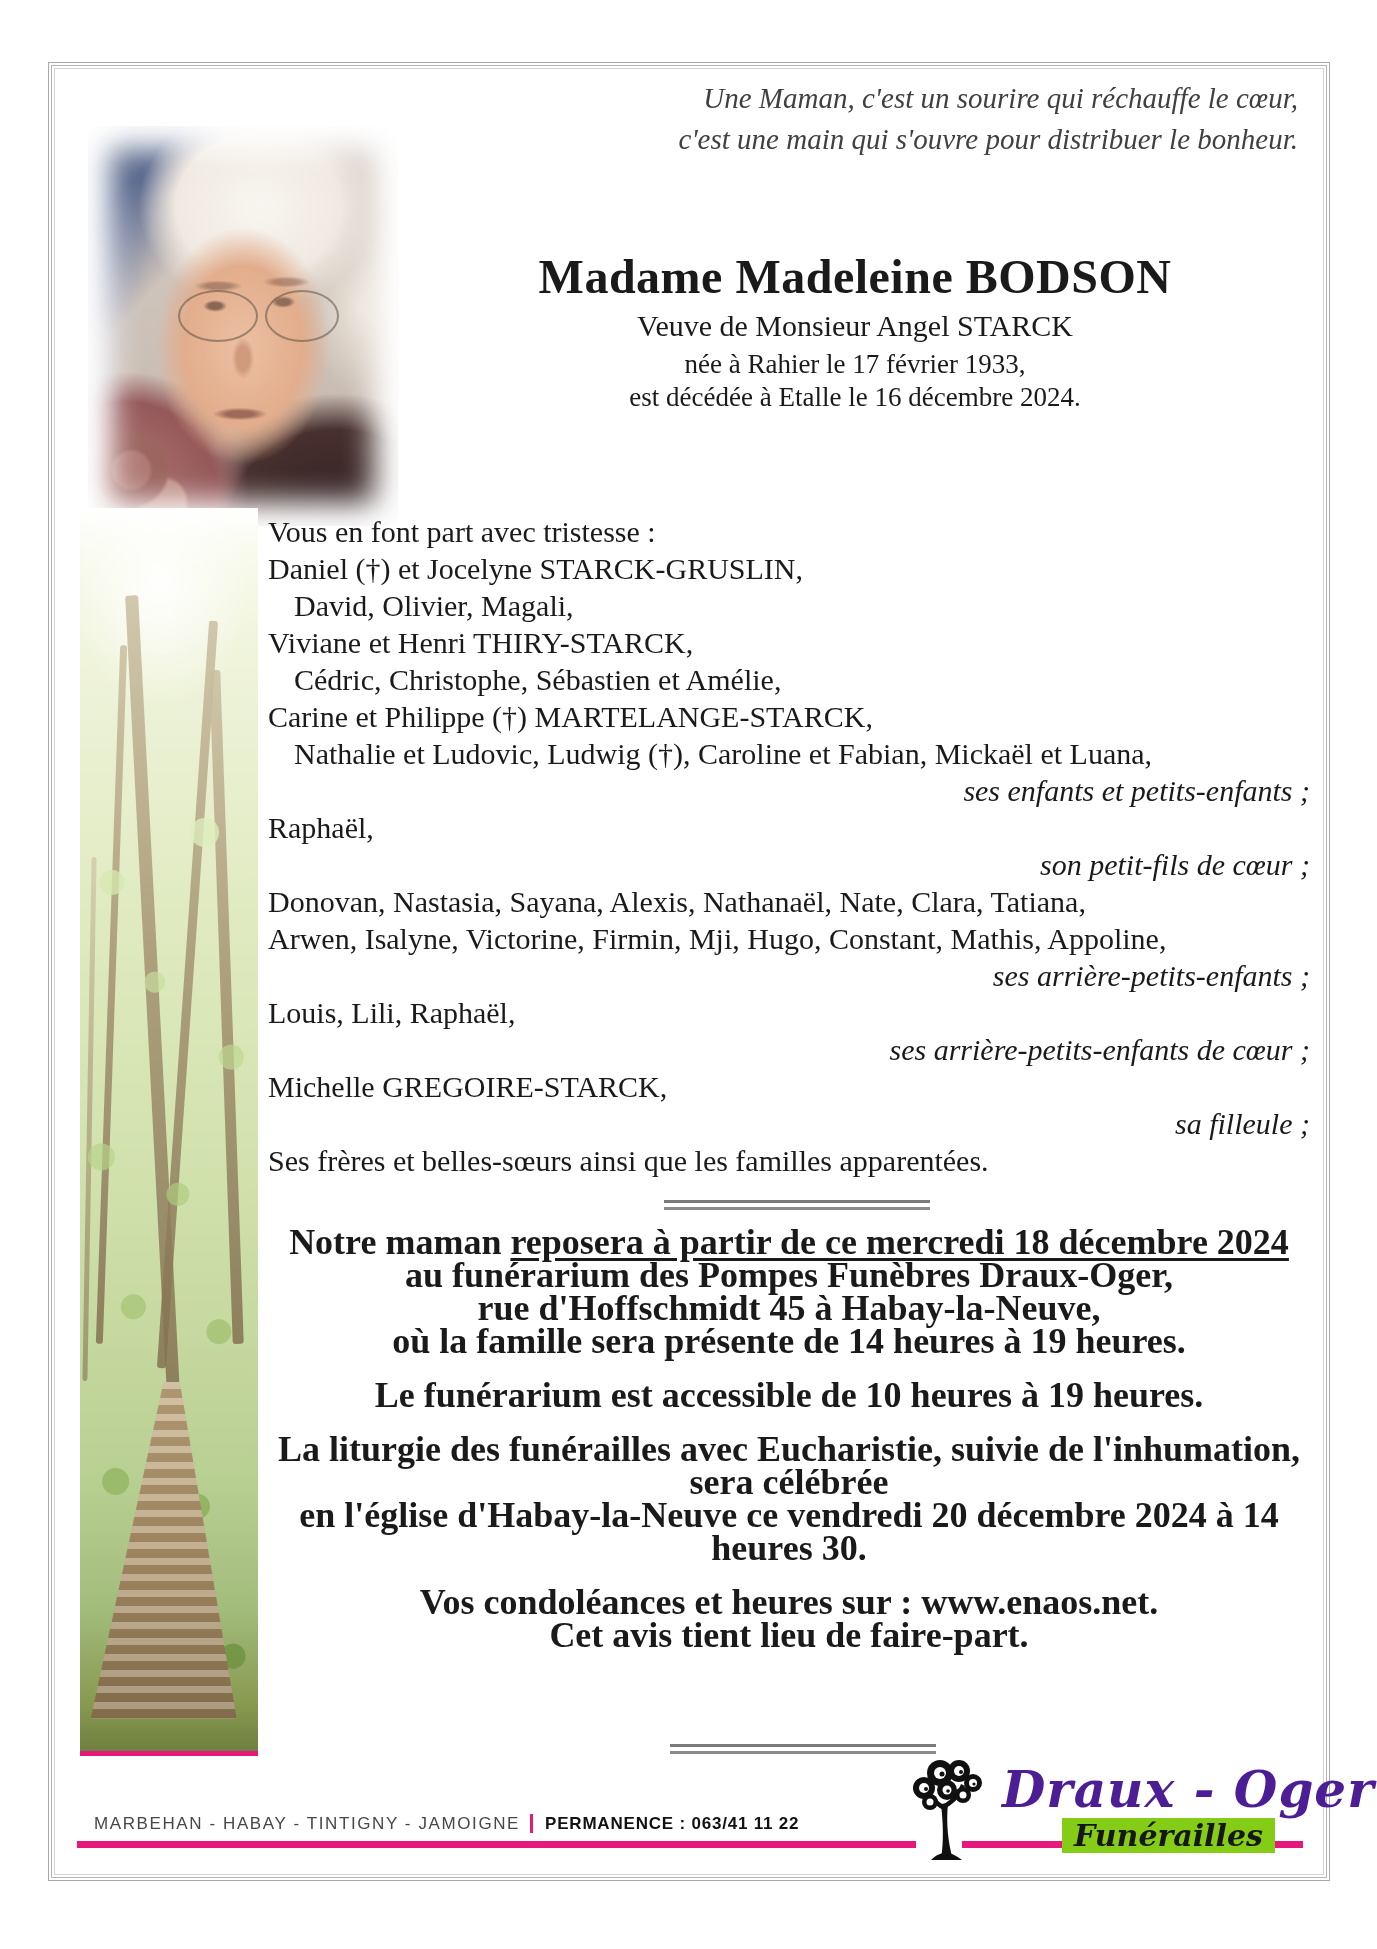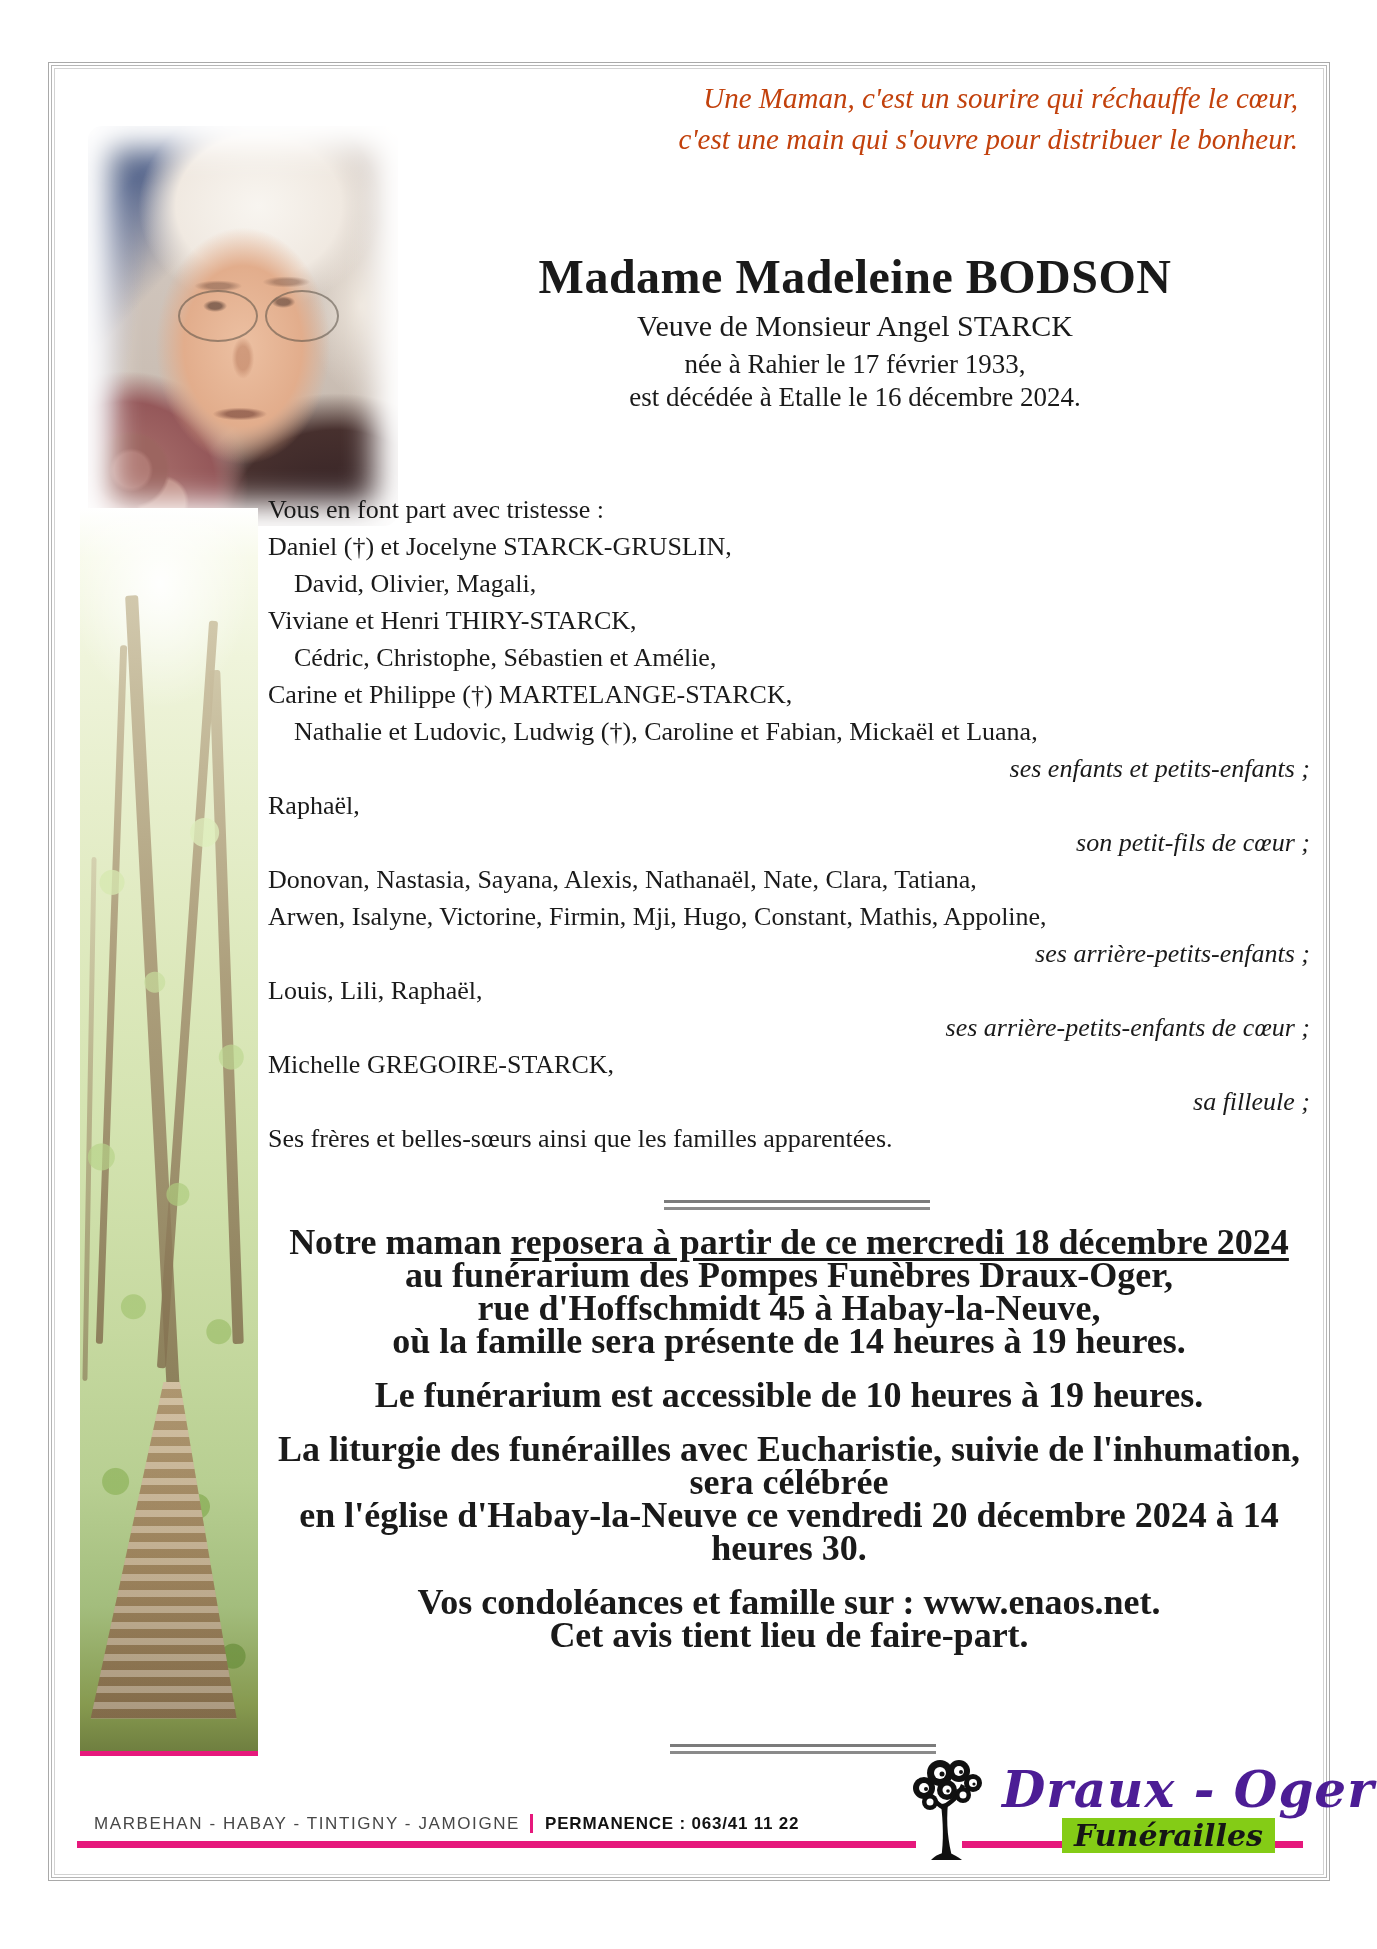--- a/index.html
+++ b/index.html
@@ -13,21 +13,21 @@
     position:absolute; left:48px; top:62px; width:1282px; height:1819px;
     border:1px solid #a9a9a9;
     box-shadow: inset 0 0 0 2px #ffffff, inset 0 0 0 3px #b5b5b5,
                 inset 0 0 0 5px #ffffff, inset 0 0 0 6px #d2d2d2;
     background:#fff;
   }
 
   
   .quote {
     position:absolute; top:78px; right:79px; text-align:right;
-    font-style:italic; font-size:29px; line-height:41px; color:#c2410c;
+    font-style:italic; font-size:29px; line-height:41px; color:#404040;
   }
 
   
   .portrait { position:absolute; left:88px; top:126px; width:310px; height:400px; }
   .portrait .ph {
     position:absolute; inset:0; border-radius:14px;
     background:
       
       radial-gradient(ellipse 16px 8px at 41% 45%, rgba(60,40,35,.55) 0 40%, rgba(60,40,35,0) 75%),
       radial-gradient(ellipse 16px 8px at 63% 44%, rgba(60,40,35,.5) 0 40%, rgba(60,40,35,0) 75%),
@@ -101,21 +101,21 @@
   }
   .forest .bottomline { position:absolute; left:0; bottom:0; width:100%; height:5px; }
 
   
   .header { position:absolute; left:400px; right:67px; top:250px; text-align:center; }
   .header .title   { font-size:48px; font-weight:bold; letter-spacing:.5px; line-height:54px; }
   .header .subtitle{ font-size:30px; line-height:44px; }
   .header .dateline{ font-size:27px; line-height:33px; }
 
   
-  .family { position:absolute; left:268px; right:67px; top:491px; font-size:26px; }
+  .family { position:absolute; left:268px; right:67px; top:513px; font-size:30px; }
   .family .line { line-height:37px; white-space:nowrap; }
   .family .indent { padding-left:26px; }
   .family .relation { text-align:right; font-style:italic; }
 
   
   .divider { position:absolute; width:266px; height:10px;
     border-top:3px solid #7b7b7b; border-bottom:3px solid #8a8a8a; }
   .div1 { left:664px; top:1200px; }
   .div2 { left:670px; top:1744px; }
 
@@ -212,21 +212,21 @@
       <div class="nline">où la famille sera présente de 14 heures à 19 heures.</div>
     </div>
     <div class="para">
       <div class="nline">Le funérarium est accessible de 10 heures à 19 heures.</div>
     </div>
     <div class="para">
       <div class="nline">La liturgie des funérailles avec Eucharistie, suivie de l'inhumation, sera célébrée</div>
       <div class="nline">en l'église d'Habay-la-Neuve ce vendredi 20 décembre 2024 à 14 heures 30.</div>
     </div>
     <div class="para">
-      <div class="nline">Vos condoléances et famille sur : www.enaos.net.</div>
+      <div class="nline">Vos condoléances et heures sur : www.enaos.net.</div>
       <div class="nline">Cet avis tient lieu de faire-part.</div>
     </div>
   </div>
 
   <div class="divider div2"></div>
 
   <div class="accent-line" style="background: rgb(230, 24, 124);"></div>
   <div class="trunk-bg"></div>
 
   <div class="logo-tree">

